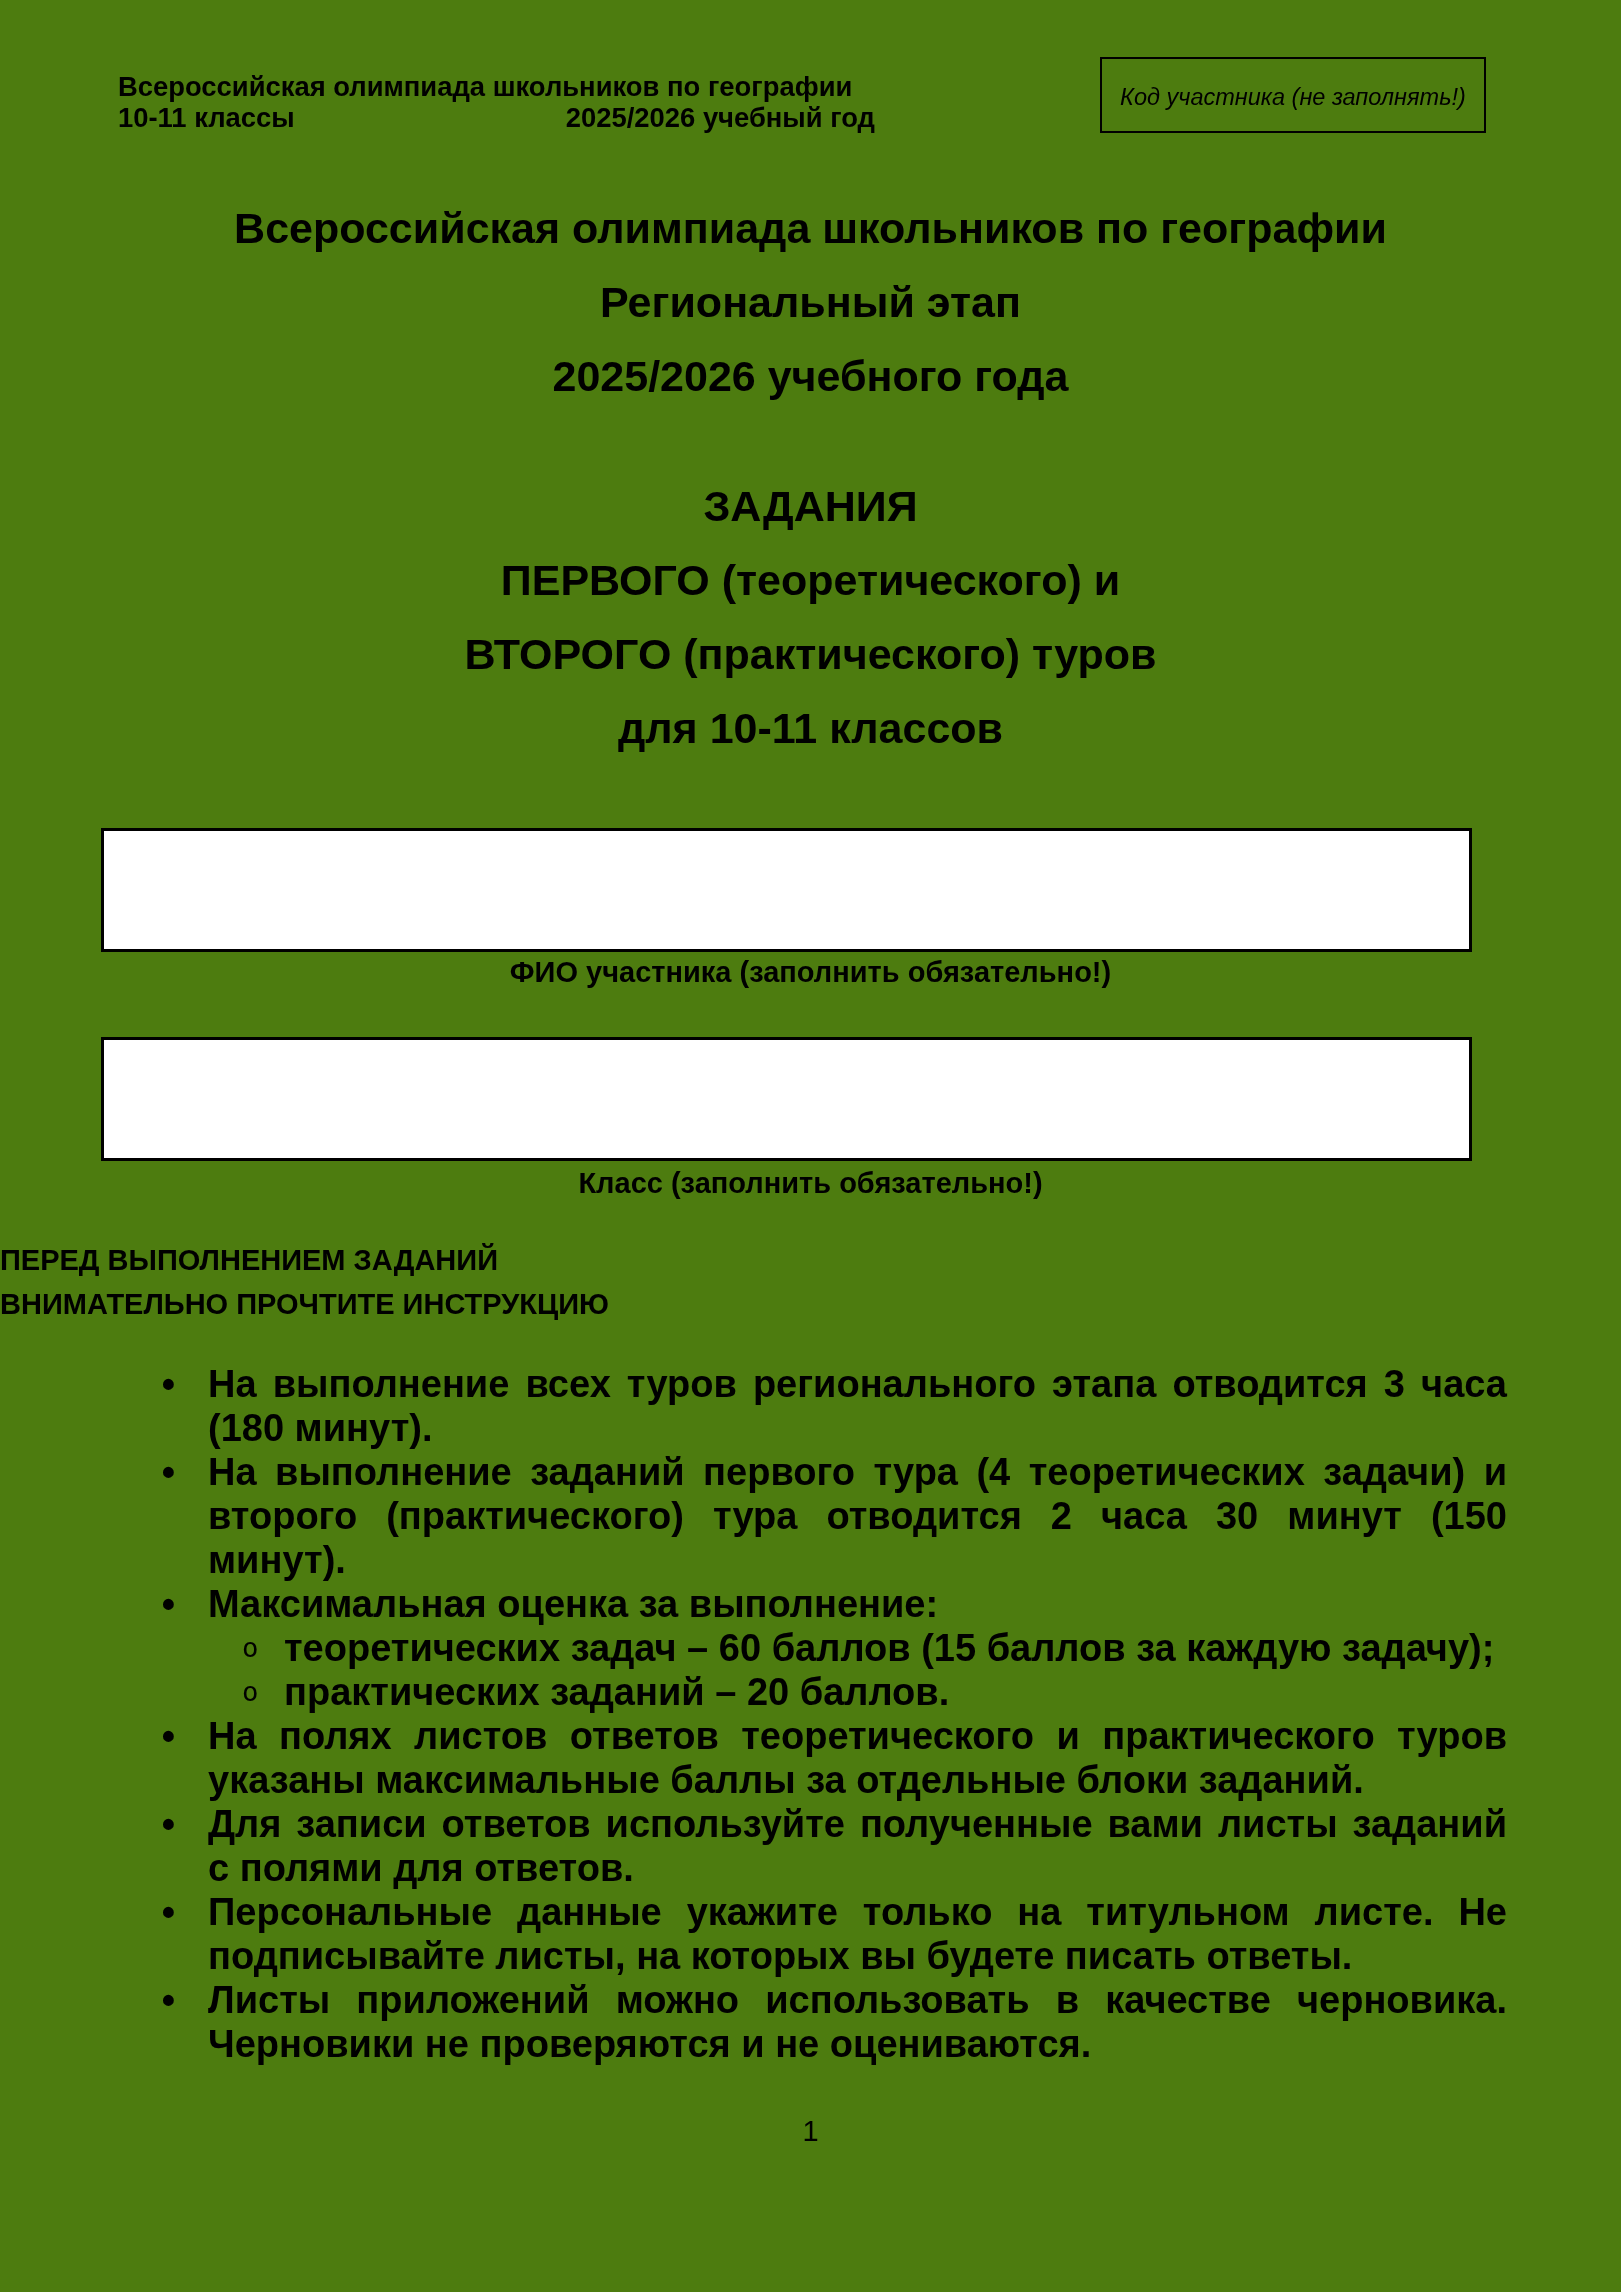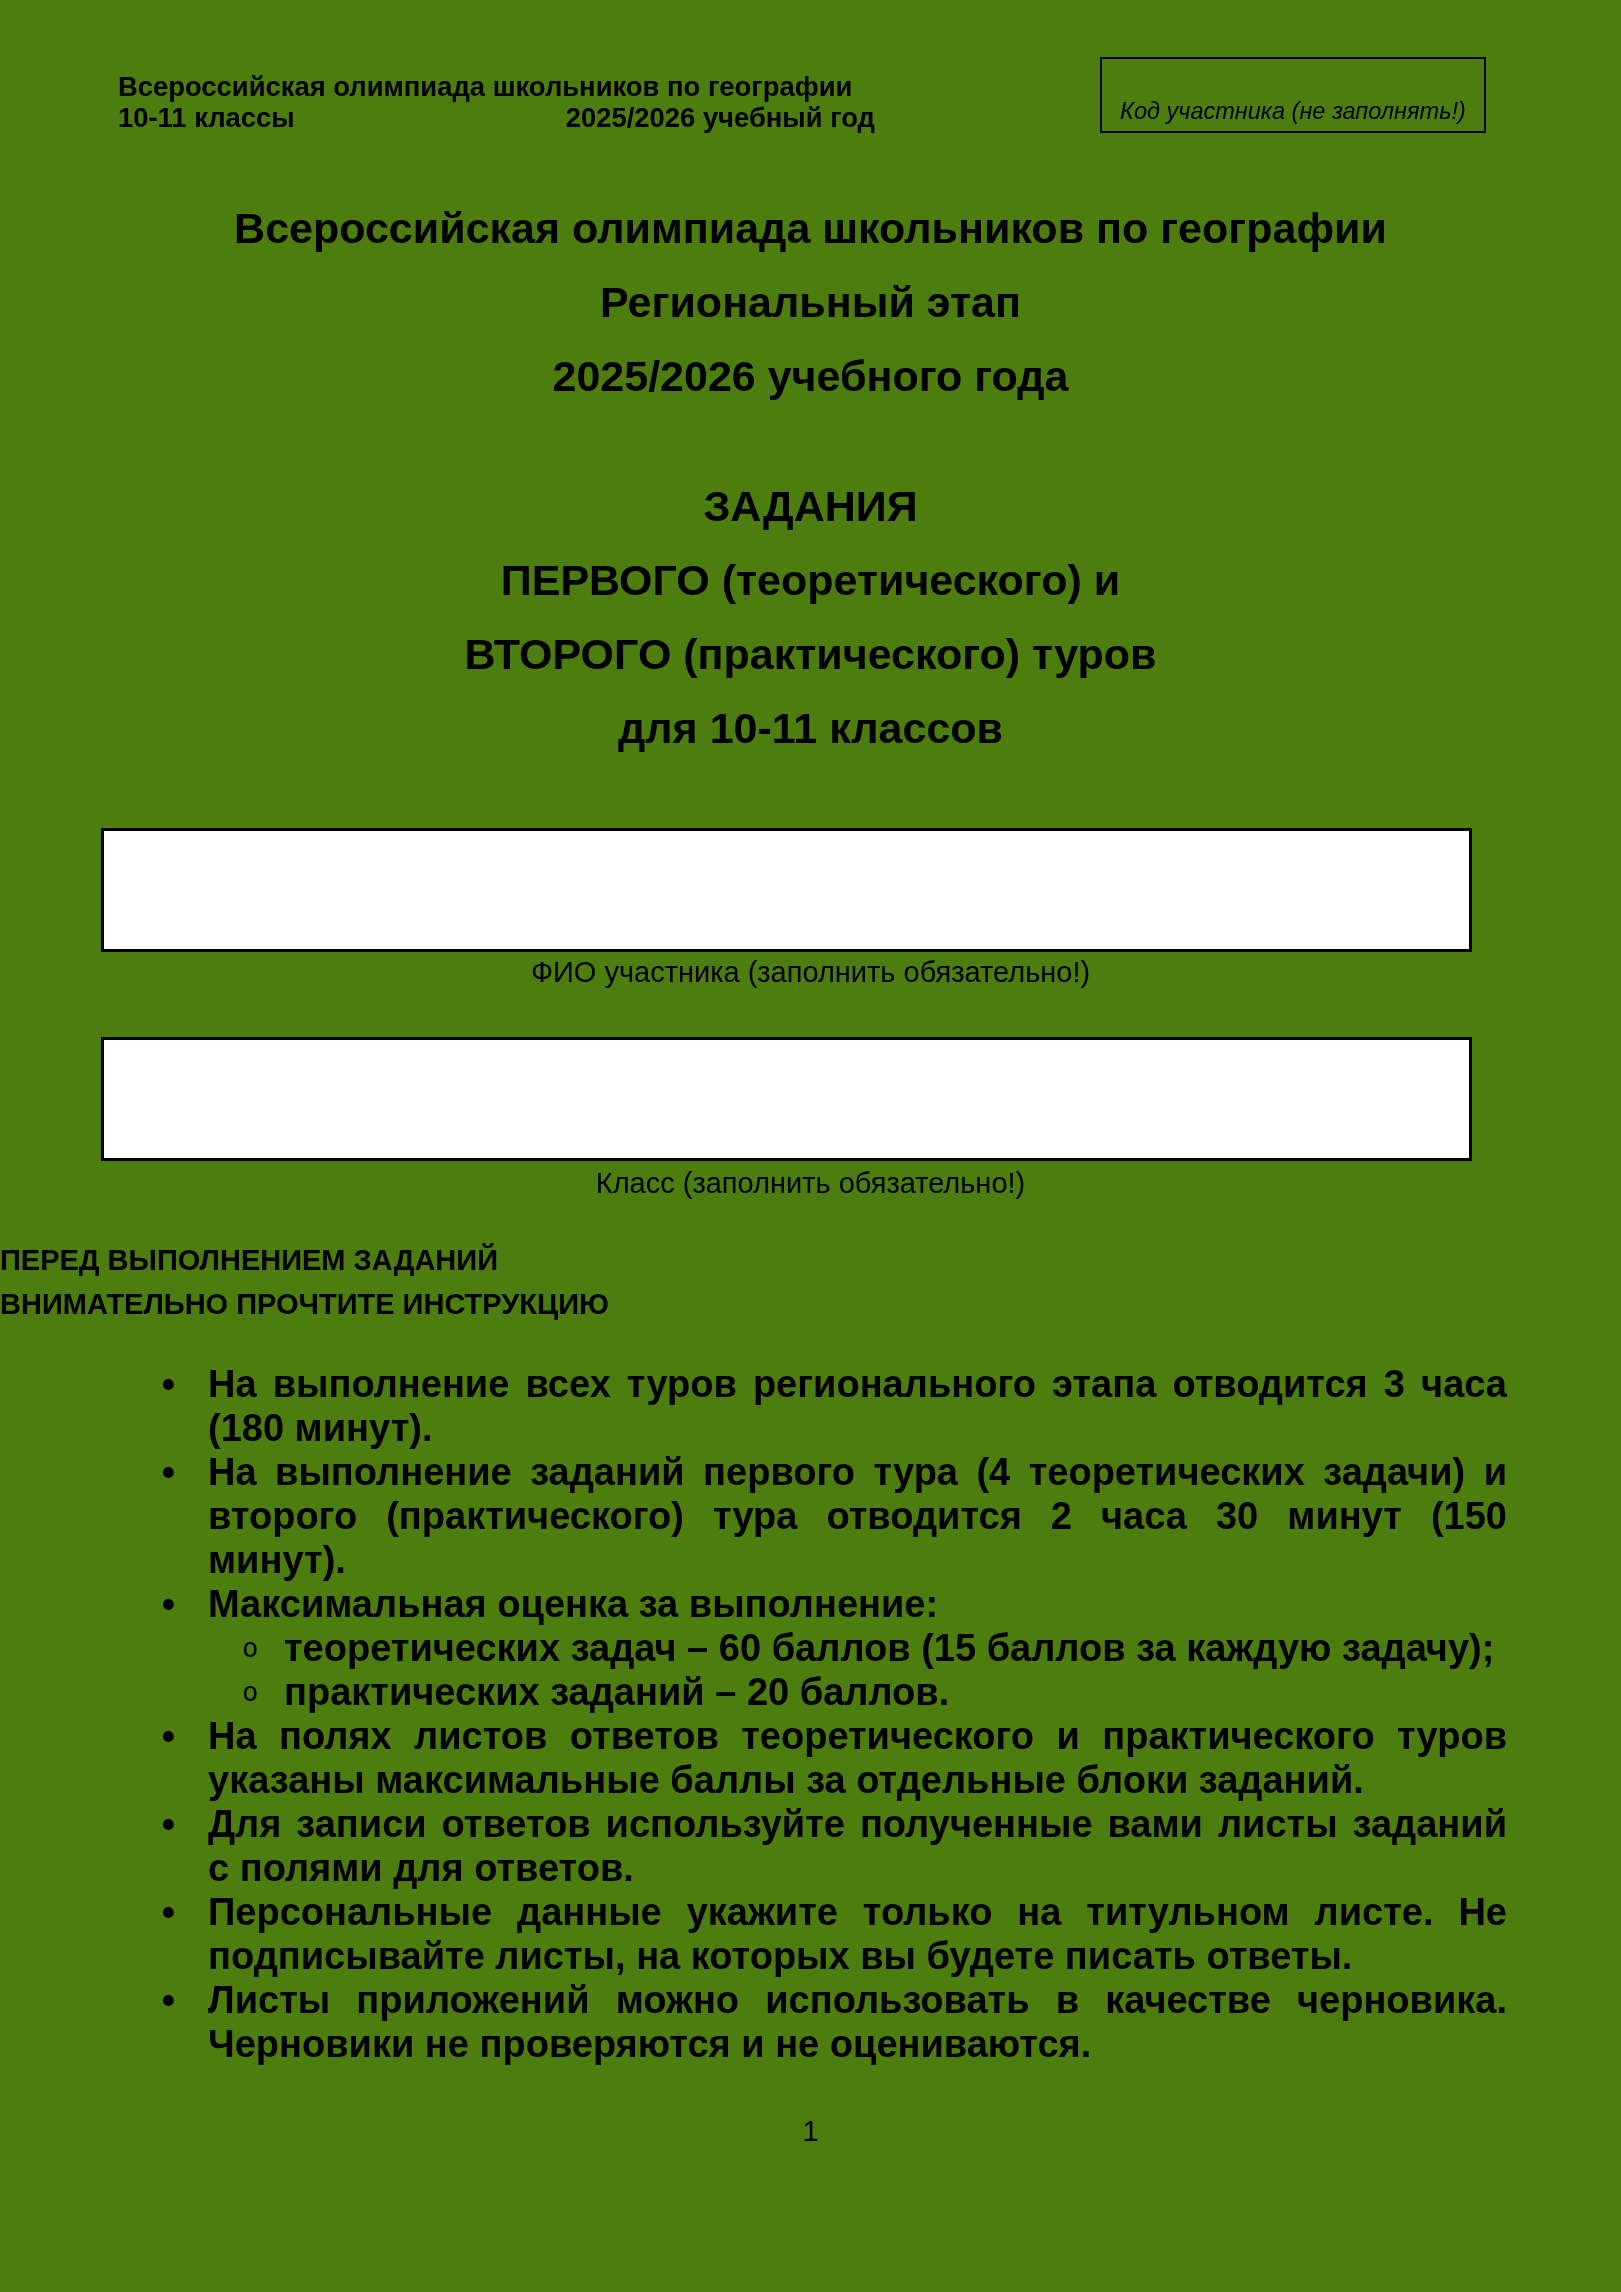--- a/index.html
+++ b/index.html
@@ -42,21 +42,21 @@
     height: 76px;
     border: 2.9px solid #000000;
     box-sizing: border-box;
     display: flex;
     align-items: flex-end;
     justify-content: center;
   }
   .code-label {
     font-style: italic;
     font-size: 23.5px;
-    padding-bottom: 6px;
+    padding-bottom: 20px;
     white-space: nowrap;
     text-align: right;
   }
 
   
   .title-block {
     position: absolute;
     top: 191px;
     left: 0;
     width: 100%;
@@ -88,21 +88,21 @@
   }
   .fio-box   { top: 828px; }
   .class-box { top: 1037px; }
 
   .field-caption {
     position: absolute;
     left: 0;
     width: 100%;
     text-align: center;
     font-size: 29px;
-    font-weight: normal;
+    font-weight: bold;
   }
   .fio-caption   { top: 956px; }
   .class-caption { top: 1167px; }
 
   
   .instr-heading {
     position: absolute;
     top: 1238px;
     left: 0;
     width: 100%;

